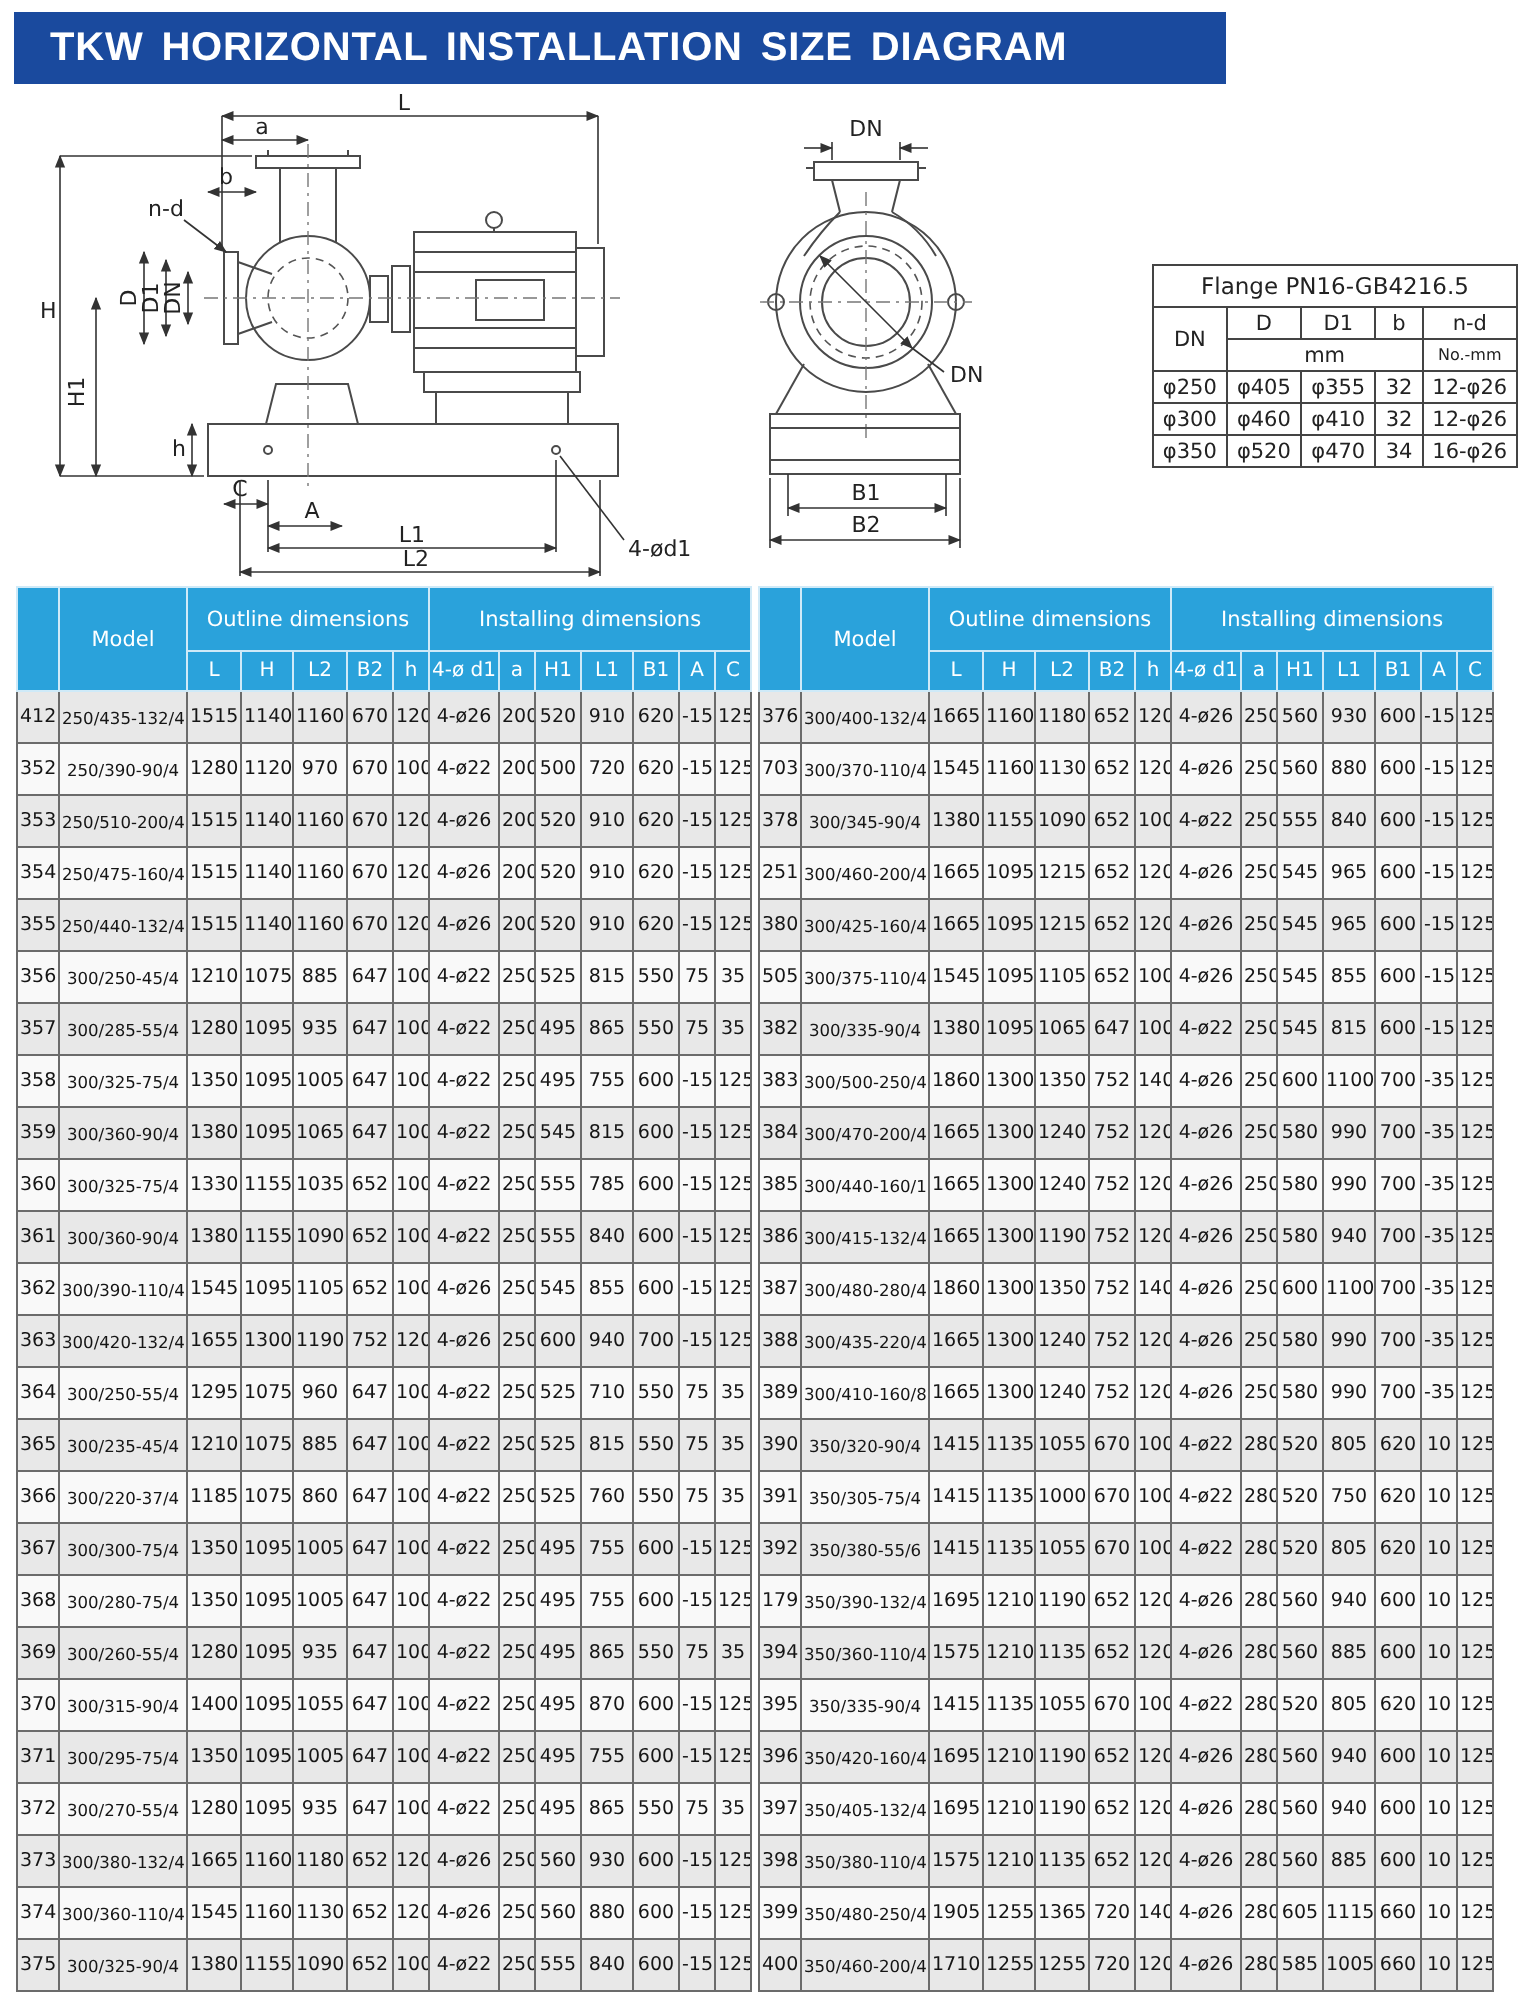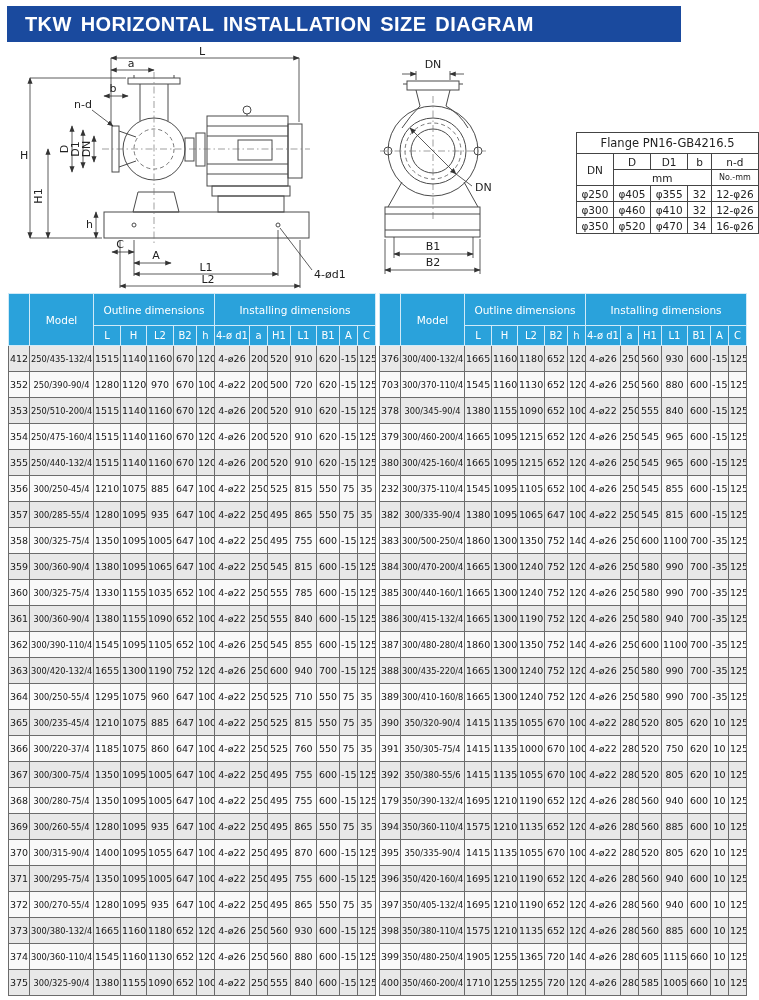--- a/index.html
+++ b/index.html
@@ -1,20 +1,20 @@
 <!DOCTYPE html>
 <html><head>
 <meta charset="utf-8">
 <style>
   html,body{margin:0;padding:0;background:#fff;}
   .sheet{position:relative;width:759px;height:1000px;background:#ffffff;
          font-family:"Liberation Sans",sans-serif;overflow:hidden;}
 
   
-  .titlebar{position:absolute;left:7px;top:6px;width:674px;height:36px;
+  .titlebar{position:absolute;left:7px;top:6px;width:606px;height:36px;
     background:#1a4a9e;color:#fff;display:flex;align-items:center;
     padding-left:18px;box-sizing:border-box;font-size:20px;font-weight:bold;
     letter-spacing:.4px;word-spacing:3px;}
 
   
   .diagram-zone{position:absolute;left:0;top:44px;width:759px;height:248px;}
   svg text{font-family:"DejaVu Sans",sans-serif;font-size:11px;fill:#222;}
   svg .ln{stroke:#4a4a4a;stroke-width:1;fill:none;}
   svg .dim{stroke:#333;stroke-width:.8;fill:none;}
   svg .cl{stroke:#777;stroke-width:.7;fill:none;stroke-dasharray:7 3 1.5 3;}
@@ -775,21 +775,21 @@
             <td>100</td>
             <td>4-ø22</td>
             <td>250</td>
             <td>555</td>
             <td>840</td>
             <td>600</td>
             <td>-15</td>
             <td>125</td>
           </tr>
           <tr>
-            <td>379</td>
+            <td>251</td>
             <td>300/460-200/4</td>
             <td>1665</td>
             <td>1095</td>
             <td>1215</td>
             <td>652</td>
             <td>120</td>
             <td>4-ø26</td>
             <td>250</td>
             <td>545</td>
             <td>965</td>
@@ -807,21 +807,21 @@
             <td>120</td>
             <td>4-ø26</td>
             <td>250</td>
             <td>545</td>
             <td>965</td>
             <td>600</td>
             <td>-15</td>
             <td>125</td>
           </tr>
           <tr>
-            <td>232</td>
+            <td>505</td>
             <td>300/375-110/4</td>
             <td>1545</td>
             <td>1095</td>
             <td>1105</td>
             <td>652</td>
             <td>100</td>
             <td>4-ø26</td>
             <td>250</td>
             <td>545</td>
             <td>855</td>

